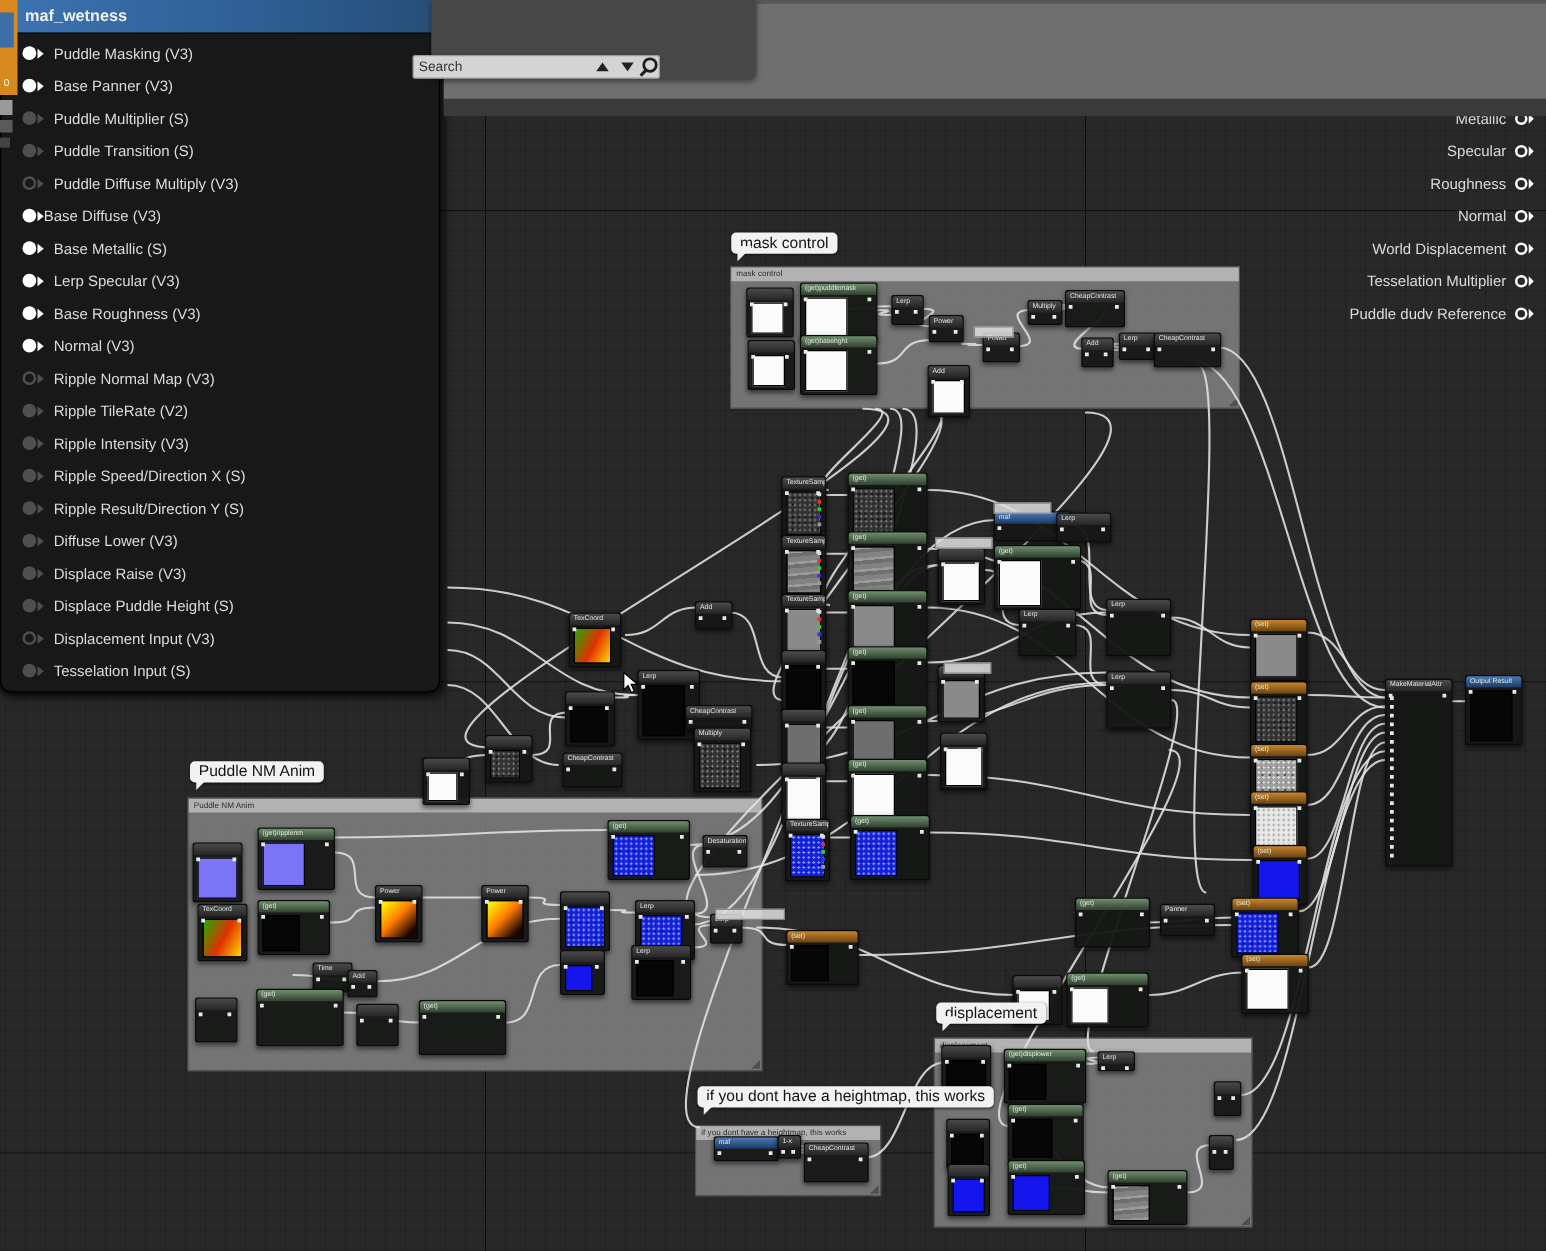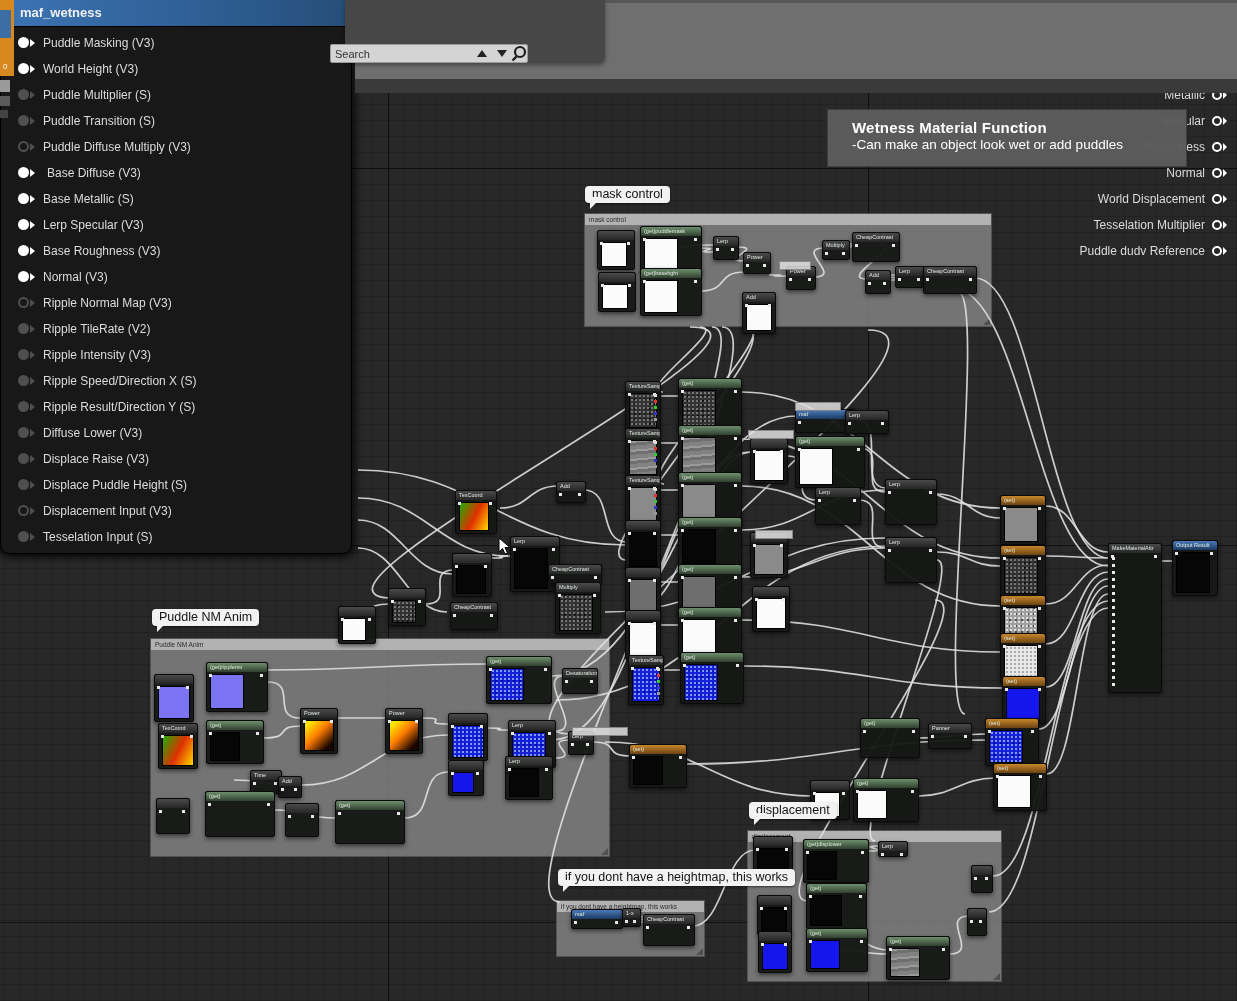--- a/index.html
+++ b/index.html
@@ -192,33 +192,29 @@
     <line x1="5.5" y1="11.5" x2="1.5" y2="15.5" stroke="#1d1d1d" stroke-width="2.4"></line>
   </svg>
 
   <div id="edge-orange" class="abs"></div>
   <div id="edge-accent" class="abs"></div>
   <div id="edge-num" class="abs">0</div>
   <div id="edge-g1" class="abs"></div>
   <div id="edge-g2" class="abs"></div>
   <div id="edge-g3" class="abs"></div>
 
-  <div id="note-box" class="abs" style="position: absolute; left: 827px; top: 109px; width: 360px; height: 58px;">
-    <div id="note-title">Wetness Material Function</div>
-    <div id="note-sub">-Can make an object look wet or add puddles</div>
-  </div>
 
   <div id="fn-panel">
     <div id="fn-title">maf_wetness</div>
   <div class="fn-row" style="top: 30px; left: 18px;"><span class="pin pin-filled"></span><span class="pin-arrow"></span><span style="margin-left: 8px;">Puddle Masking (V3)</span></div>
-      <div class="fn-row" style="top: 56px; left: 18px;"><span class="pin pin-filled"></span><span class="pin-arrow"></span><span style="margin-left: 8px;">World Height (V3)</span></div>
+      <div class="fn-row" style="top: 56px; left: 18px;"><span class="pin pin-filled"></span><span class="pin-arrow"></span><span style="margin-left: 8px;">Base Panner (V3)</span></div>
       <div class="fn-row" style="top: 82px; left: 18px;"><span class="pin pin-dim"></span><span class="pin-arrow pin-arrow-dim"></span><span style="margin-left: 8px;">Puddle Multiplier (S)</span></div>
       <div class="fn-row" style="top: 108px; left: 18px;"><span class="pin pin-dim"></span><span class="pin-arrow pin-arrow-dim"></span><span style="margin-left: 8px;">Puddle Transition (S)</span></div>
       <div class="fn-row" style="top: 134px; left: 18px;"><span class="pin pin-hollow"></span><span class="pin-arrow pin-arrow-dim"></span><span style="margin-left: 8px;">Puddle Diffuse Multiply (V3)</span></div>
-      <div class="fn-row" style="top: 160px; left: 18px;"><span class="pin pin-filled"></span><span class="pin-arrow"></span><span style="margin-left: 12px; text-align: right;">Base Diffuse (V3)</span></div>
+      <div class="fn-row" style="top: 160px; left: 18px;"><span class="pin pin-filled"></span><span class="pin-arrow"></span><span style="margin-left: 0; text-align: right;">Base Diffuse (V3)</span></div>
       <div class="fn-row" style="top: 186px; left: 18px;"><span class="pin pin-filled"></span><span class="pin-arrow"></span><span style="margin-left: 8px;">Base Metallic (S)</span></div>
       <div class="fn-row" style="top: 212px; left: 18px;"><span class="pin pin-filled"></span><span class="pin-arrow"></span><span style="margin-left: 8px;">Lerp Specular (V3)</span></div>
       <div class="fn-row" style="top: 238px; left: 18px;"><span class="pin pin-filled"></span><span class="pin-arrow"></span><span style="margin-left: 8px;">Base Roughness (V3)</span></div>
       <div class="fn-row" style="top: 264px; left: 18px;"><span class="pin pin-filled"></span><span class="pin-arrow"></span><span style="margin-left: 8px;">Normal (V3)</span></div>
       <div class="fn-row" style="top: 290px; left: 18px;"><span class="pin pin-hollow"></span><span class="pin-arrow pin-arrow-dim"></span><span style="margin-left: 8px;">Ripple Normal Map (V3)</span></div>
       <div class="fn-row" style="top: 316px; left: 18px;"><span class="pin pin-dim"></span><span class="pin-arrow pin-arrow-dim"></span><span style="margin-left: 8px;">Ripple TileRate (V2)</span></div>
       <div class="fn-row" style="top: 342px; left: 18px;"><span class="pin pin-dim"></span><span class="pin-arrow pin-arrow-dim"></span><span style="margin-left: 8px;">Ripple Intensity (V3)</span></div>
       <div class="fn-row" style="top: 368px; left: 18px;"><span class="pin pin-dim"></span><span class="pin-arrow pin-arrow-dim"></span><span style="margin-left: 8px;">Ripple Speed/Direction X (S)</span></div>
       <div class="fn-row" style="top: 394px; left: 18px;"><span class="pin pin-dim"></span><span class="pin-arrow pin-arrow-dim"></span><span style="margin-left: 8px;">Ripple Result/Direction Y (S)</span></div>
       <div class="fn-row" style="top: 420px; left: 18px;"><span class="pin pin-dim"></span><span class="pin-arrow pin-arrow-dim"></span><span style="margin-left: 8px;">Diffuse Lower (V3)</span></div>

